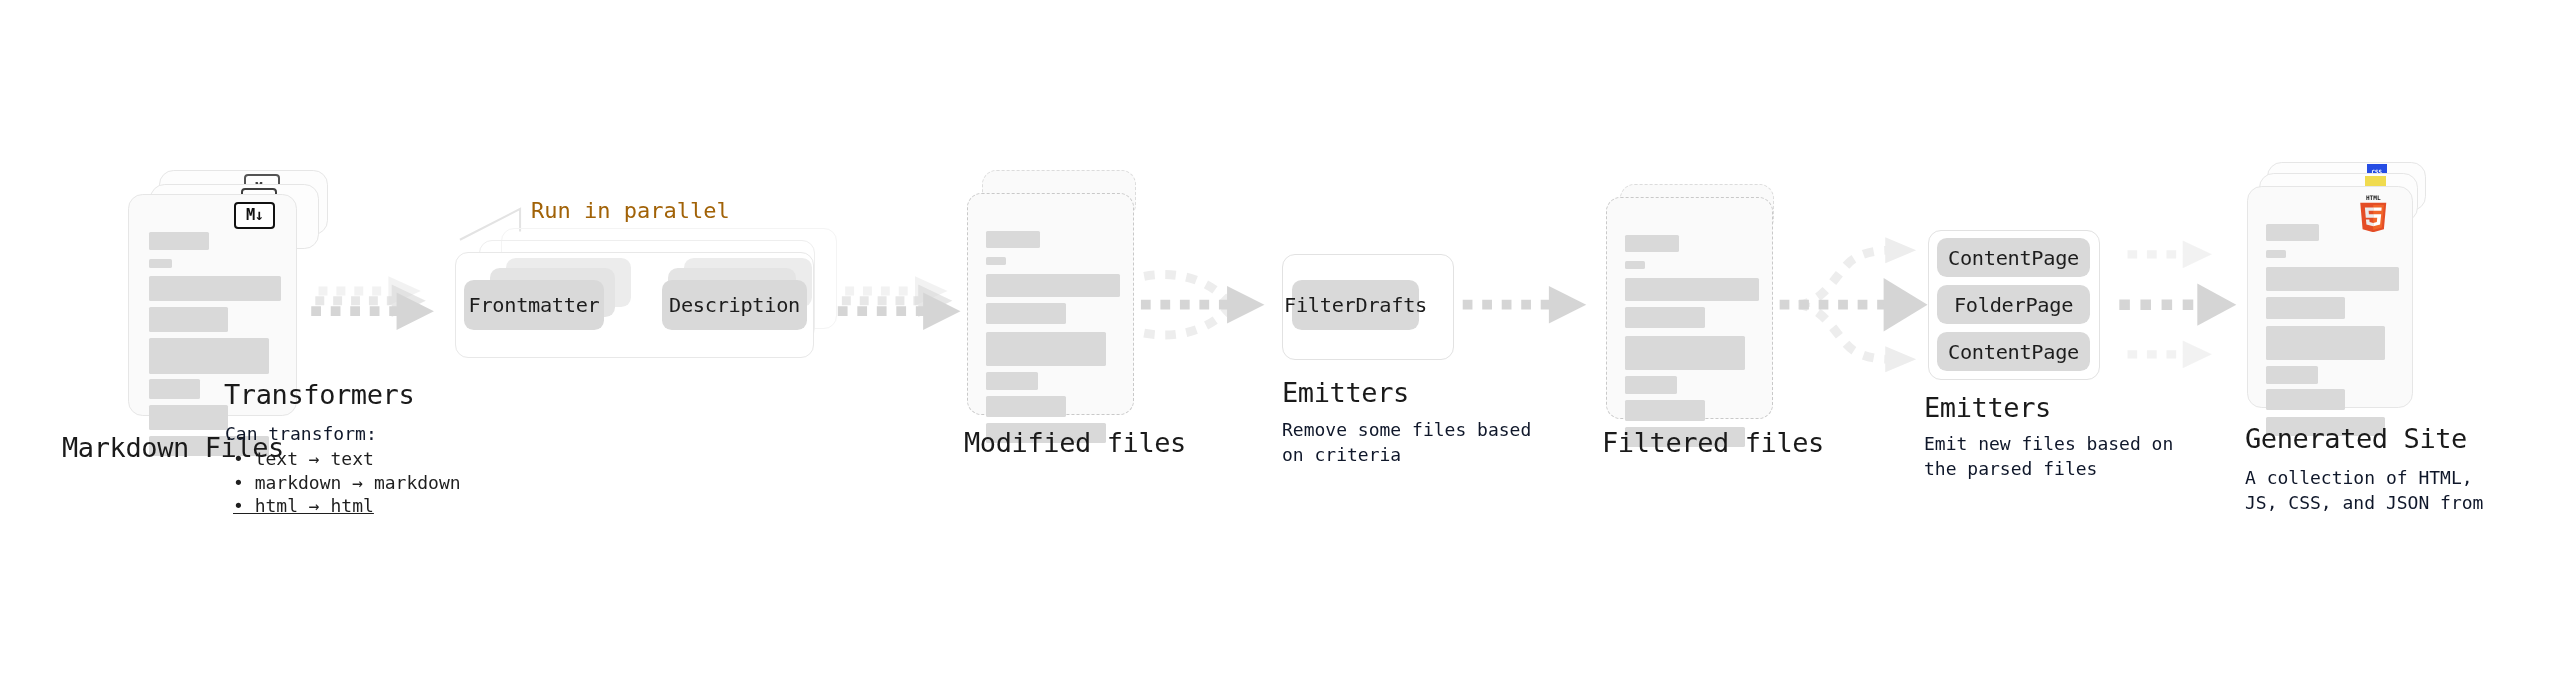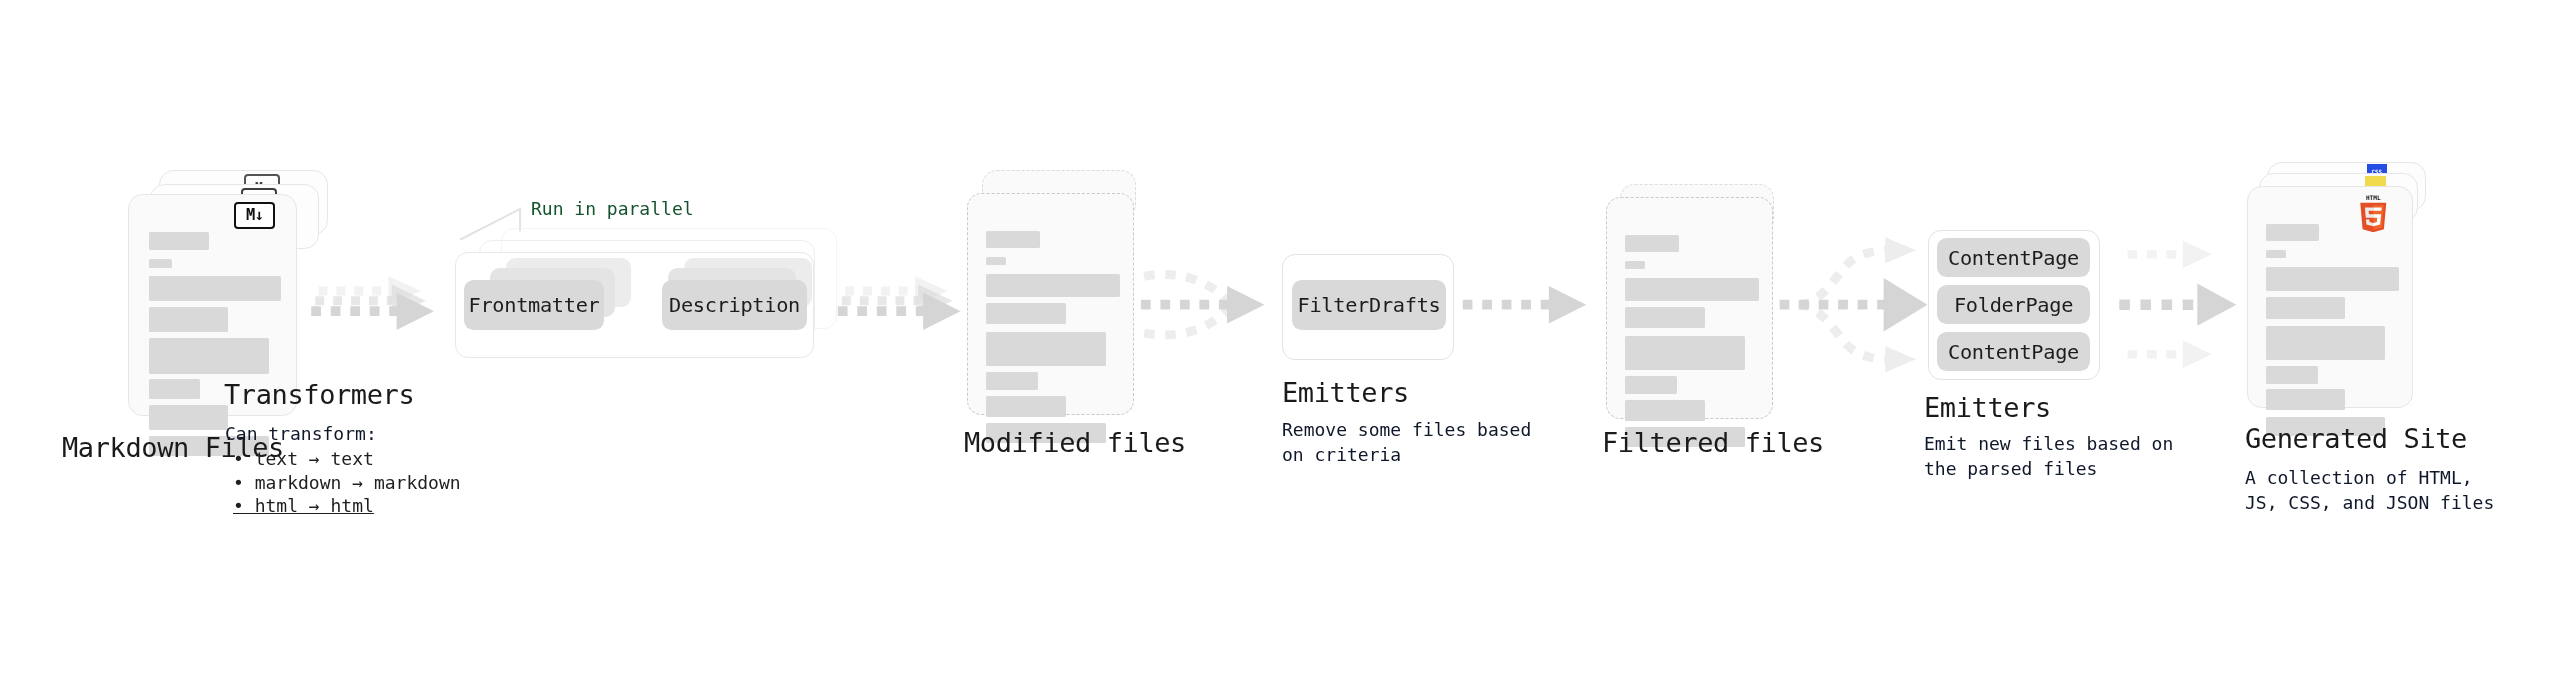--- a/index.html
+++ b/index.html
@@ -73,22 +73,22 @@
   }
   .sub {
     position: absolute;
     font-size: 18px;
     line-height: 25px;
     color: #0f172a;
     white-space: pre;
   }
   .note {
     position: absolute;
-    font-size: 18px;
-    color: #14532d;
+    font-size: 22px;
+    color: #a16207;
     white-space: nowrap;
   }
   .bullets {
     position: absolute;
     font-size: 18px;
     line-height: 25px;
     color: #1f1f1f;
     white-space: pre;
   }
 
@@ -274,21 +274,21 @@
       <div class="skel" style="left:18px; top:138px; width:120px; height:34px;"></div>
       <div class="skel" style="left:18px; top:178px; width:52px;  height:18px;"></div>
       <div class="skel" style="left:18px; top:202px; width:80px;  height:21px;"></div>
       <div class="skel" style="left:18px; top:229px; width:120px; height:19.5px;"></div>
     </div>
   </div>
   <div class="title" style="left:964px; top:427px;">Modified files</div>
 
   <div>
     <div class="box" style="left:1282px; top:254px; width:172px; height:106px; border-color:#e2e2e2;"></div>
-    <div class="pill" style="left:1292px; top:280px; width:154px; height:50px;">FilterDrafts</div>
+    <div class="pill" style="left:1292px; top:280px; width:127px; height:50px;">FilterDrafts</div>
   </div>
   <div class="title" style="left:1282px; top:377px;">Emitters</div>
   <div class="sub" style="left:1282px; top:417px;">Remove some files based
 on criteria</div>
 
   <div class="doc-stack">
     <div class="doc dashed" style="left:1620px; top:184px; width:154px; height:49px; border-color:#dcdcdc;"></div>
     <div class="doc dashed" style="left:1606px; top:197px; width:167px; height:222px;">
       <div class="skel" style="left:18px; top:37px;  width:54px; height:17px;"></div>
       <div class="skel" style="left:18px; top:63px;  width:19.5px; height:8.1px;"></div>
@@ -338,16 +338,16 @@
         <path d="M20,14.8 L20,45.6 L30.6,42.5 L33.1,14.8 z" fill="#F16529"></path>
         <path d="M20,26.2 L14.7,26.2 L14.3,21.9 L20,21.9 L20,17.7 L9.7,17.7 L9.8,19 L10.8,30.4 L20,30.4 z" fill="#EBEBEB"></path>
         <path d="M20,36.9 L19.98,36.9 L15.5,35.7 L15.2,32.5 L11,32.5 L11.6,38.7 L20,41.0 L20,36.9 z" fill="#EBEBEB"></path>
         <path d="M19.98,26.2 L19.98,30.4 L24.9,30.4 L24.4,35.7 L19.98,36.9 L19.98,41.0 L28.4,38.7 L29.8,26.2 z" fill="#FFF"></path>
         <path d="M19.98,17.7 L19.98,21.9 L30.0,21.9 L30.3,19 L30.4,17.7 z" fill="#FFF"></path>
       </svg>
     </div>
   </div>
   <div class="title" style="left:2245px; top:423px;">Generated Site</div>
   <div class="sub" style="left:2245px; top:465px;">A collection of HTML,
-JS, CSS, and JSON files</div>
+JS, CSS, and JSON from</div>
 
 </div>
 
 
 </body></html>

